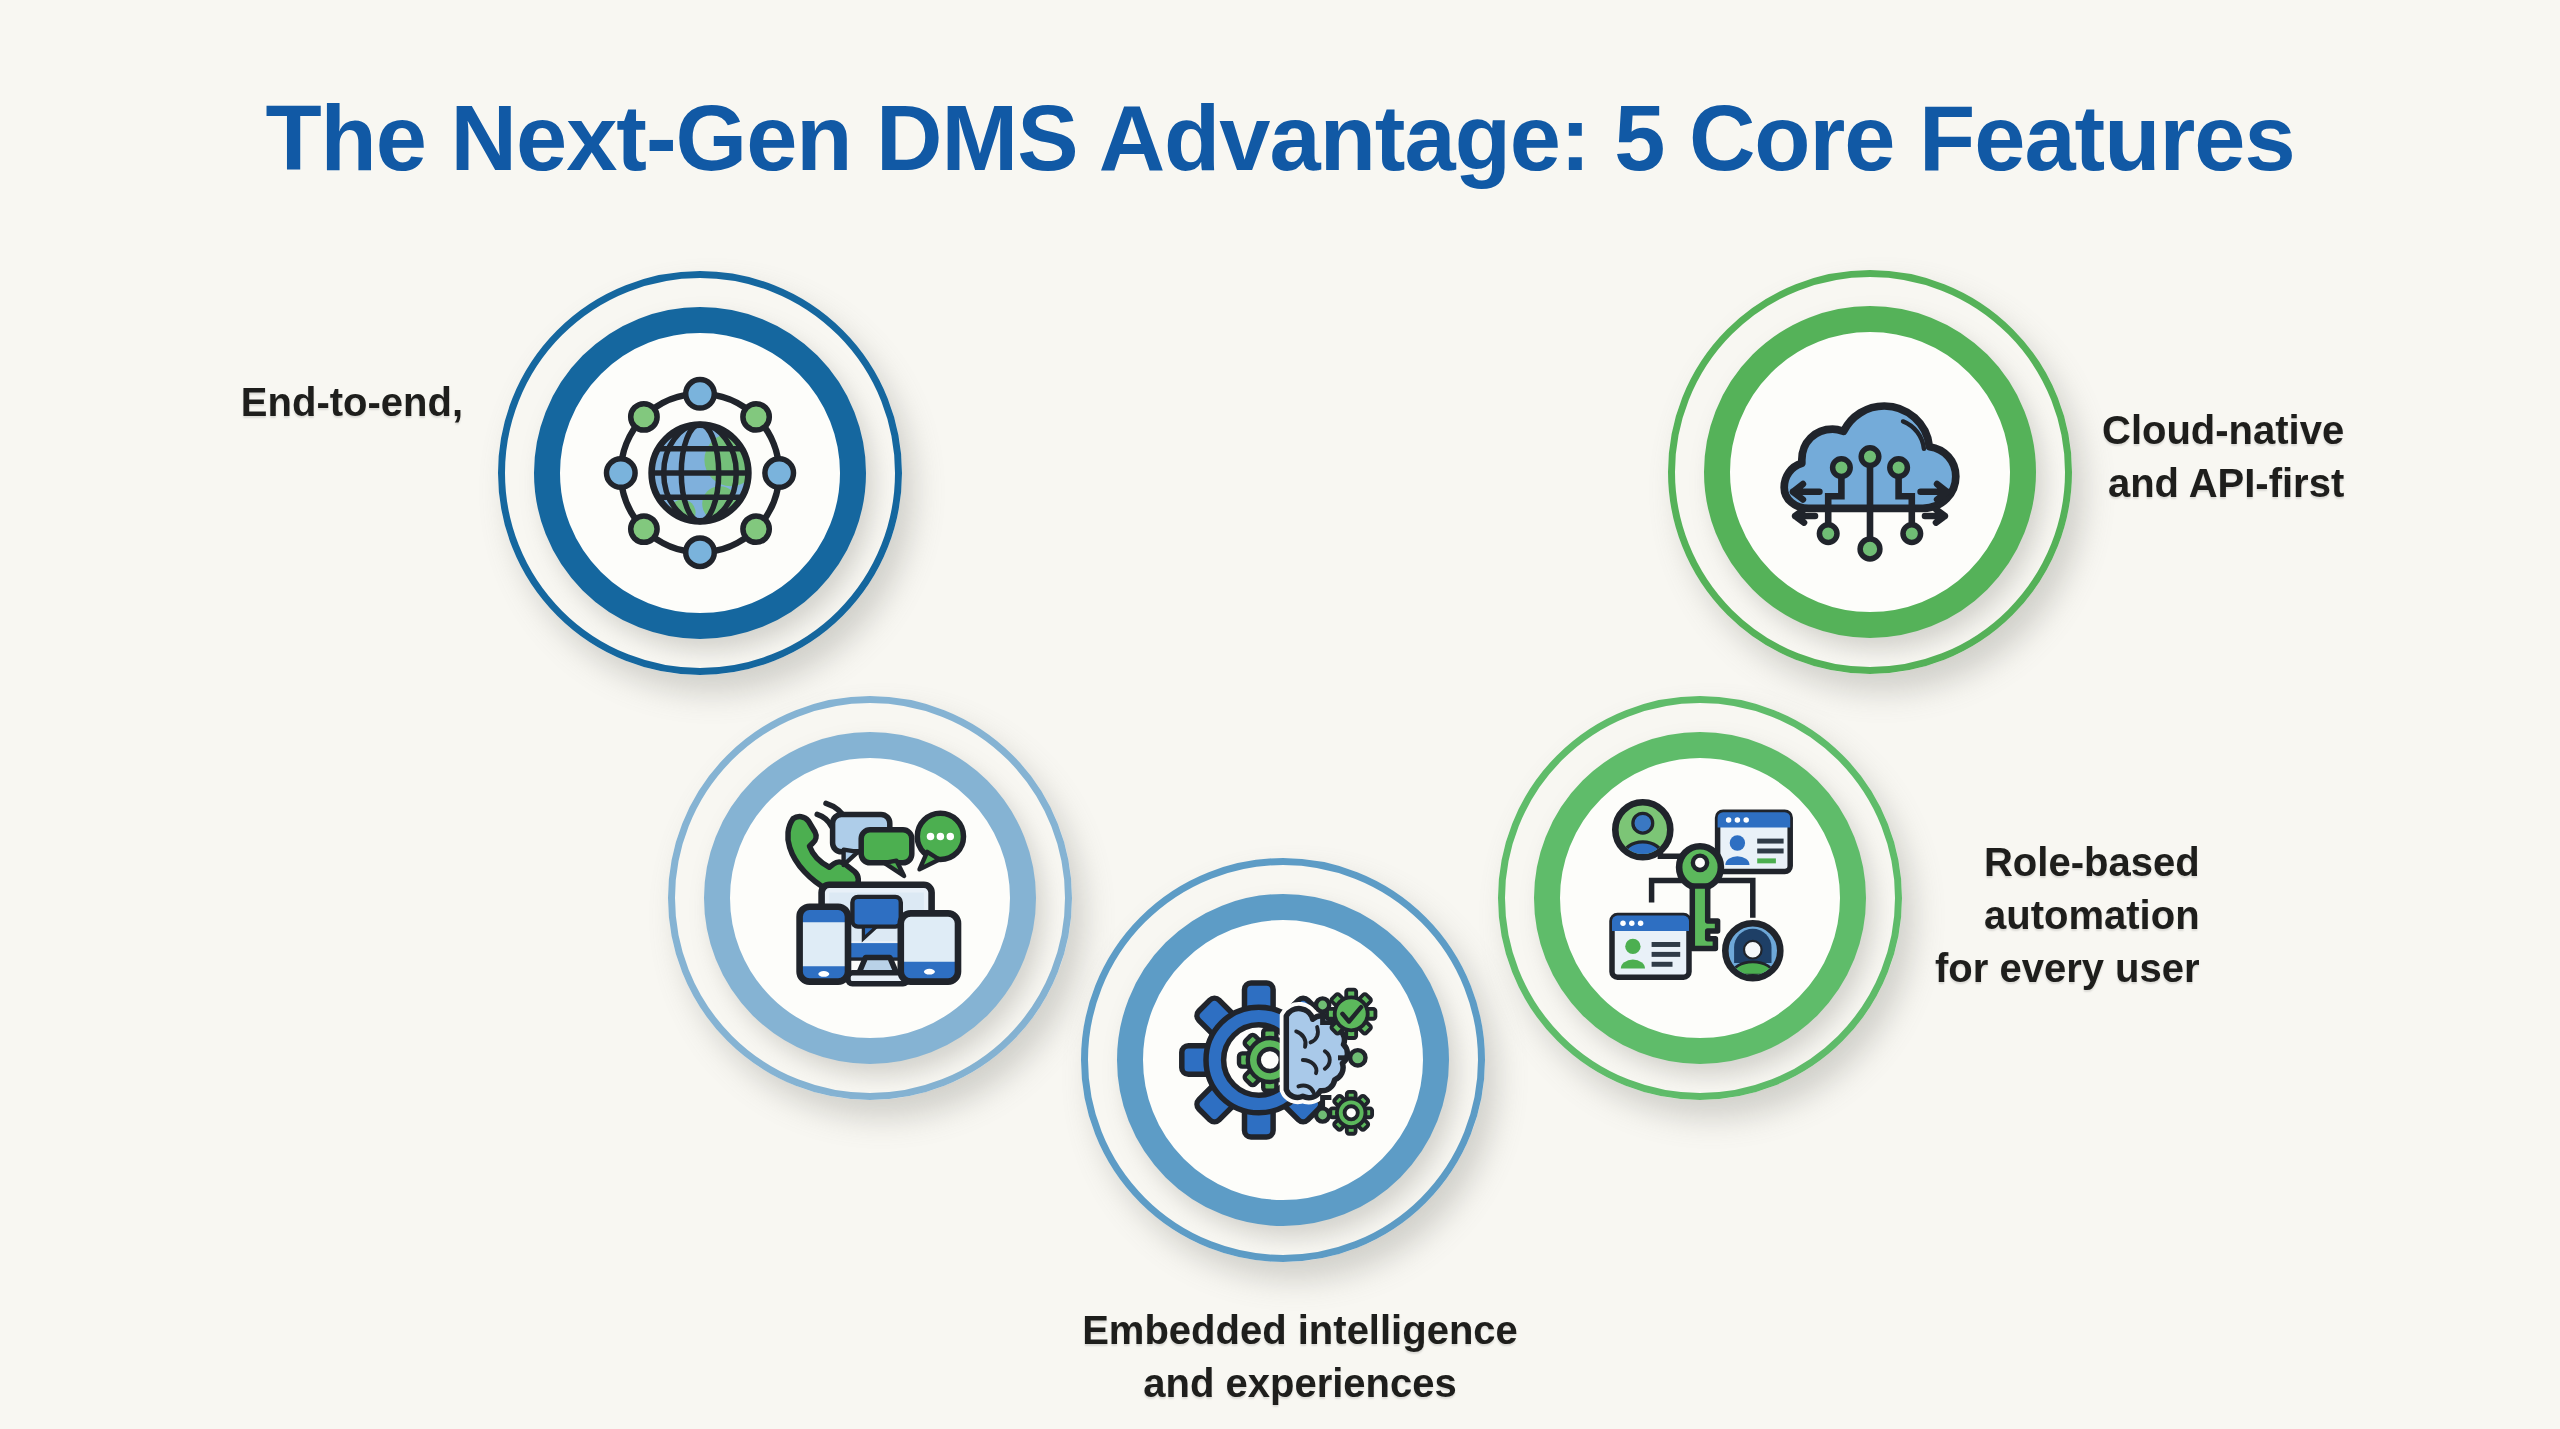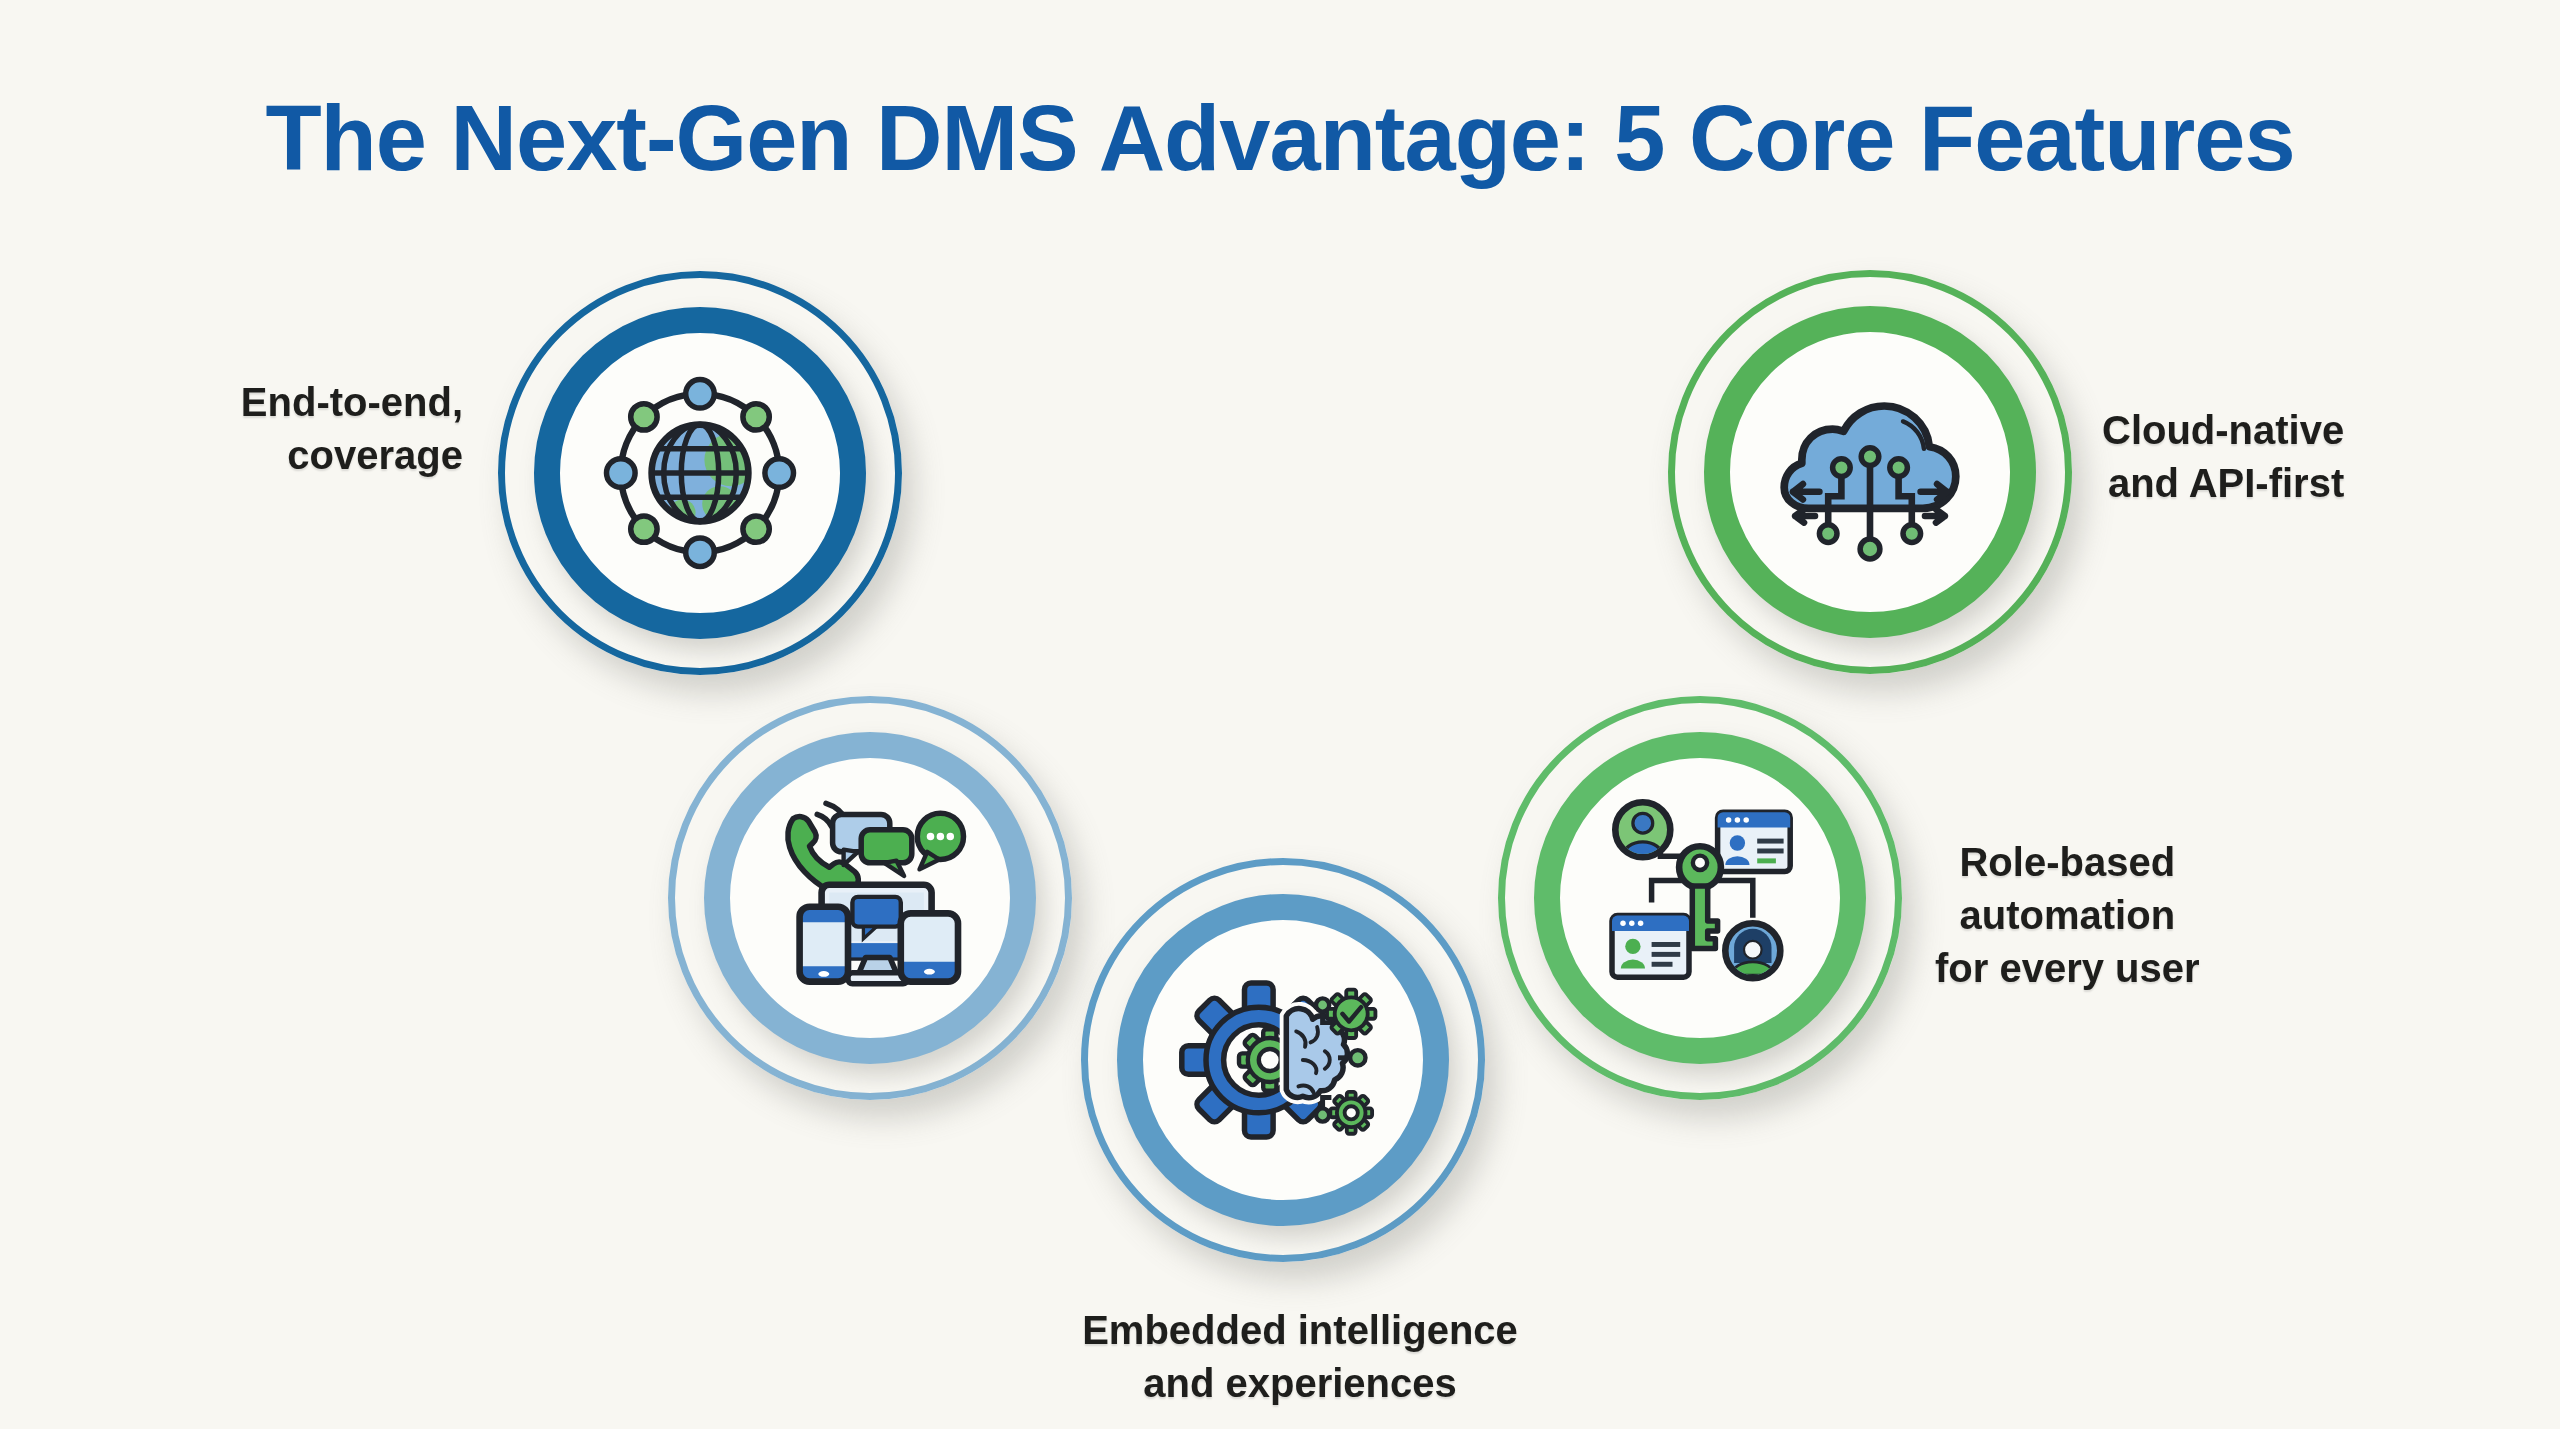--- a/index.html
+++ b/index.html
@@ -22,21 +22,21 @@
   .f1{--ring:#55b259;left:1668px;top:270px;}
   .f2{--ring:#85b3d3;left:668px;top:696px;}
   .f3{--ring:#5fbc6a;left:1498px;top:696px;}
   .f4{--ring:#5d9cc6;left:1081px;top:858px;}
 
   .label{position:absolute;font-size:40px;line-height:53px;font-weight:700;color:#1e1e1c;
          text-shadow:0 2px 2px rgba(0,0,0,.12);}
   .l0{left:40px;width:423px;top:376px;text-align:right;}
   .l1{left:2102px;top:404px;text-align:right;}
   .l2{left:140px;width:488px;top:848px;text-align:right;}
-  .l3{left:1935px;top:836px;text-align:center;}
+  .l3{left:1935px;top:836px;text-align:right;}
   .l4{left:980px;width:640px;top:1276px;text-align:center;margin-top:28px;}
 
   svg{display:block;}
 </style>
 </head>
 <body>
 
 <div class="canvas">
 
   <h1 class="title">The Next-Gen DMS Advantage: 5 Core Features</h1>
@@ -68,21 +68,20 @@
           <circle cx="100" cy="172" r="13" fill="#7ab3dc"></circle>
           <circle cx="49" cy="151" r="12" fill="#82c87e"></circle>
           <circle cx="28" cy="100" r="13" fill="#7ab3dc"></circle>
           <circle cx="49" cy="49" r="12" fill="#82c87e"></circle>
         </g>
       </svg>
     </div>
   </div>
   <div class="label l0">
     <div>End-to-end,</div>
-    <div>coverage</div>
   </div>
 
   <div class="circle f1">
     <div class="ring-inner">
       <svg width="220" height="220" viewBox="0 0 200 200">
         <path d="M55,133 L148,133 C166,133 178,119 178,104 C178,90 168,79 154,77 C152,56 134,40 113,40 C97,40 83,49 76,63 C73,62 69,61 66,61 C50,61 38,73 38,89 C38,90 38,91 38,92 C28,95 22,104 22,114 C22,125 32,133 44,133 Z" fill="#74abd9" stroke="#20242b" stroke-width="7" stroke-linejoin="round"></path>
         <path d="M130,54 a30,30 0 0 1 19,25" fill="none" stroke="#20242b" stroke-width="4" stroke-linecap="round"></path>
         <g stroke="#20242b" stroke-width="6" fill="none">
           <path d="M100,92 V168"></path>
           <path d="M74,102 V122 H62 V150"></path>

